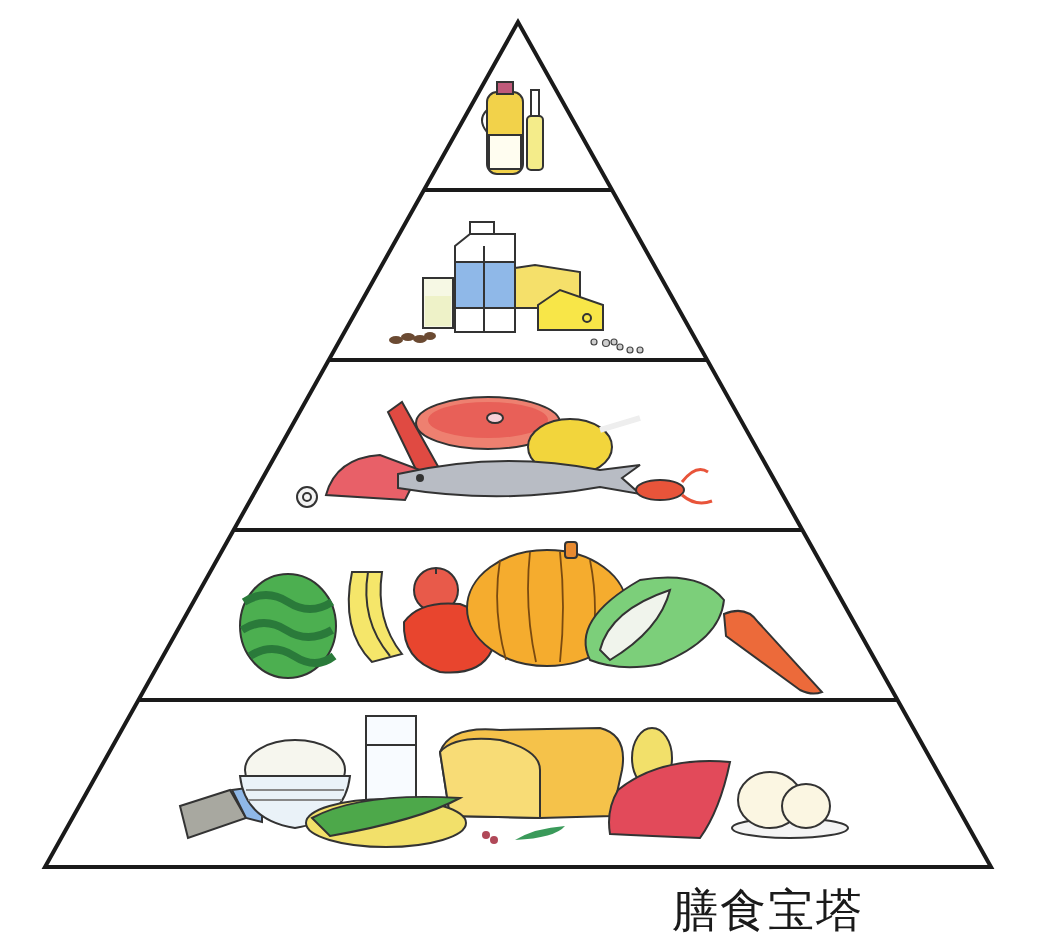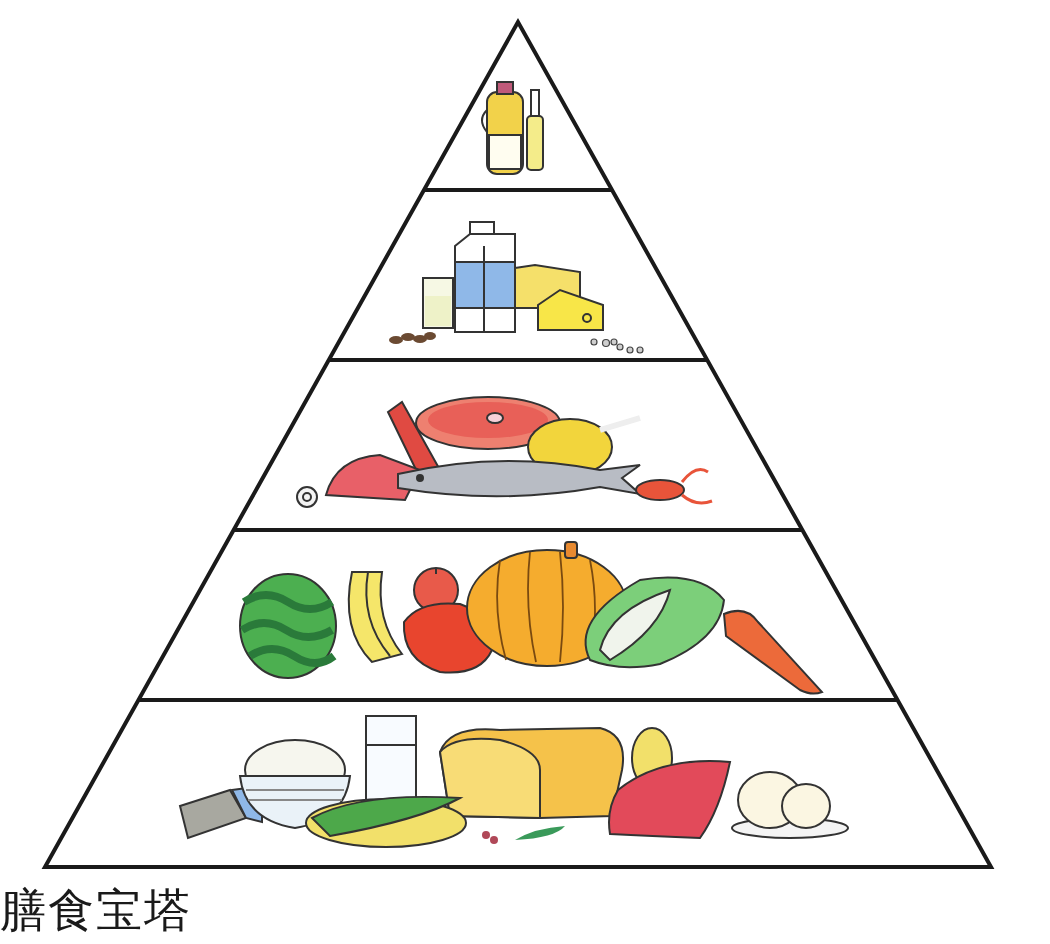--- a/index.html
+++ b/index.html
@@ -1,19 +1,19 @@
 <!DOCTYPE html>
 <html><head>
   <meta charset="utf-8">
   <style>
     html, body { margin: 0; padding: 0; background: #ffffff; }
     body { width: 1050px; height: 944px; position: relative; overflow: hidden; font-family: "DejaVu Sans", sans-serif; }
     #pyramid { position: absolute; left: 0; top: 0; width: 1050px; height: 944px; }
     .caption {
-      position: absolute; left: 0; width: 864px; top: 880px; text-align: left;
+      position: absolute; left: 0; width: 864px; top: 880px; text-align: right;
       font-family: "DejaVu Sans", sans-serif; font-size: 46px; color: #1a1a1a; letter-spacing: 2px;
     }
   </style>
 </head>
 <body>
 
 <svg id="pyramid" viewBox="0 0 1050 944" xmlns="http://www.w3.org/2000/svg">
 
   <polygon points="518,22 45,867 991,867" fill="#ffffff" stroke="#1a1a1a" stroke-width="4" stroke-linejoin="miter"></polygon>
 

